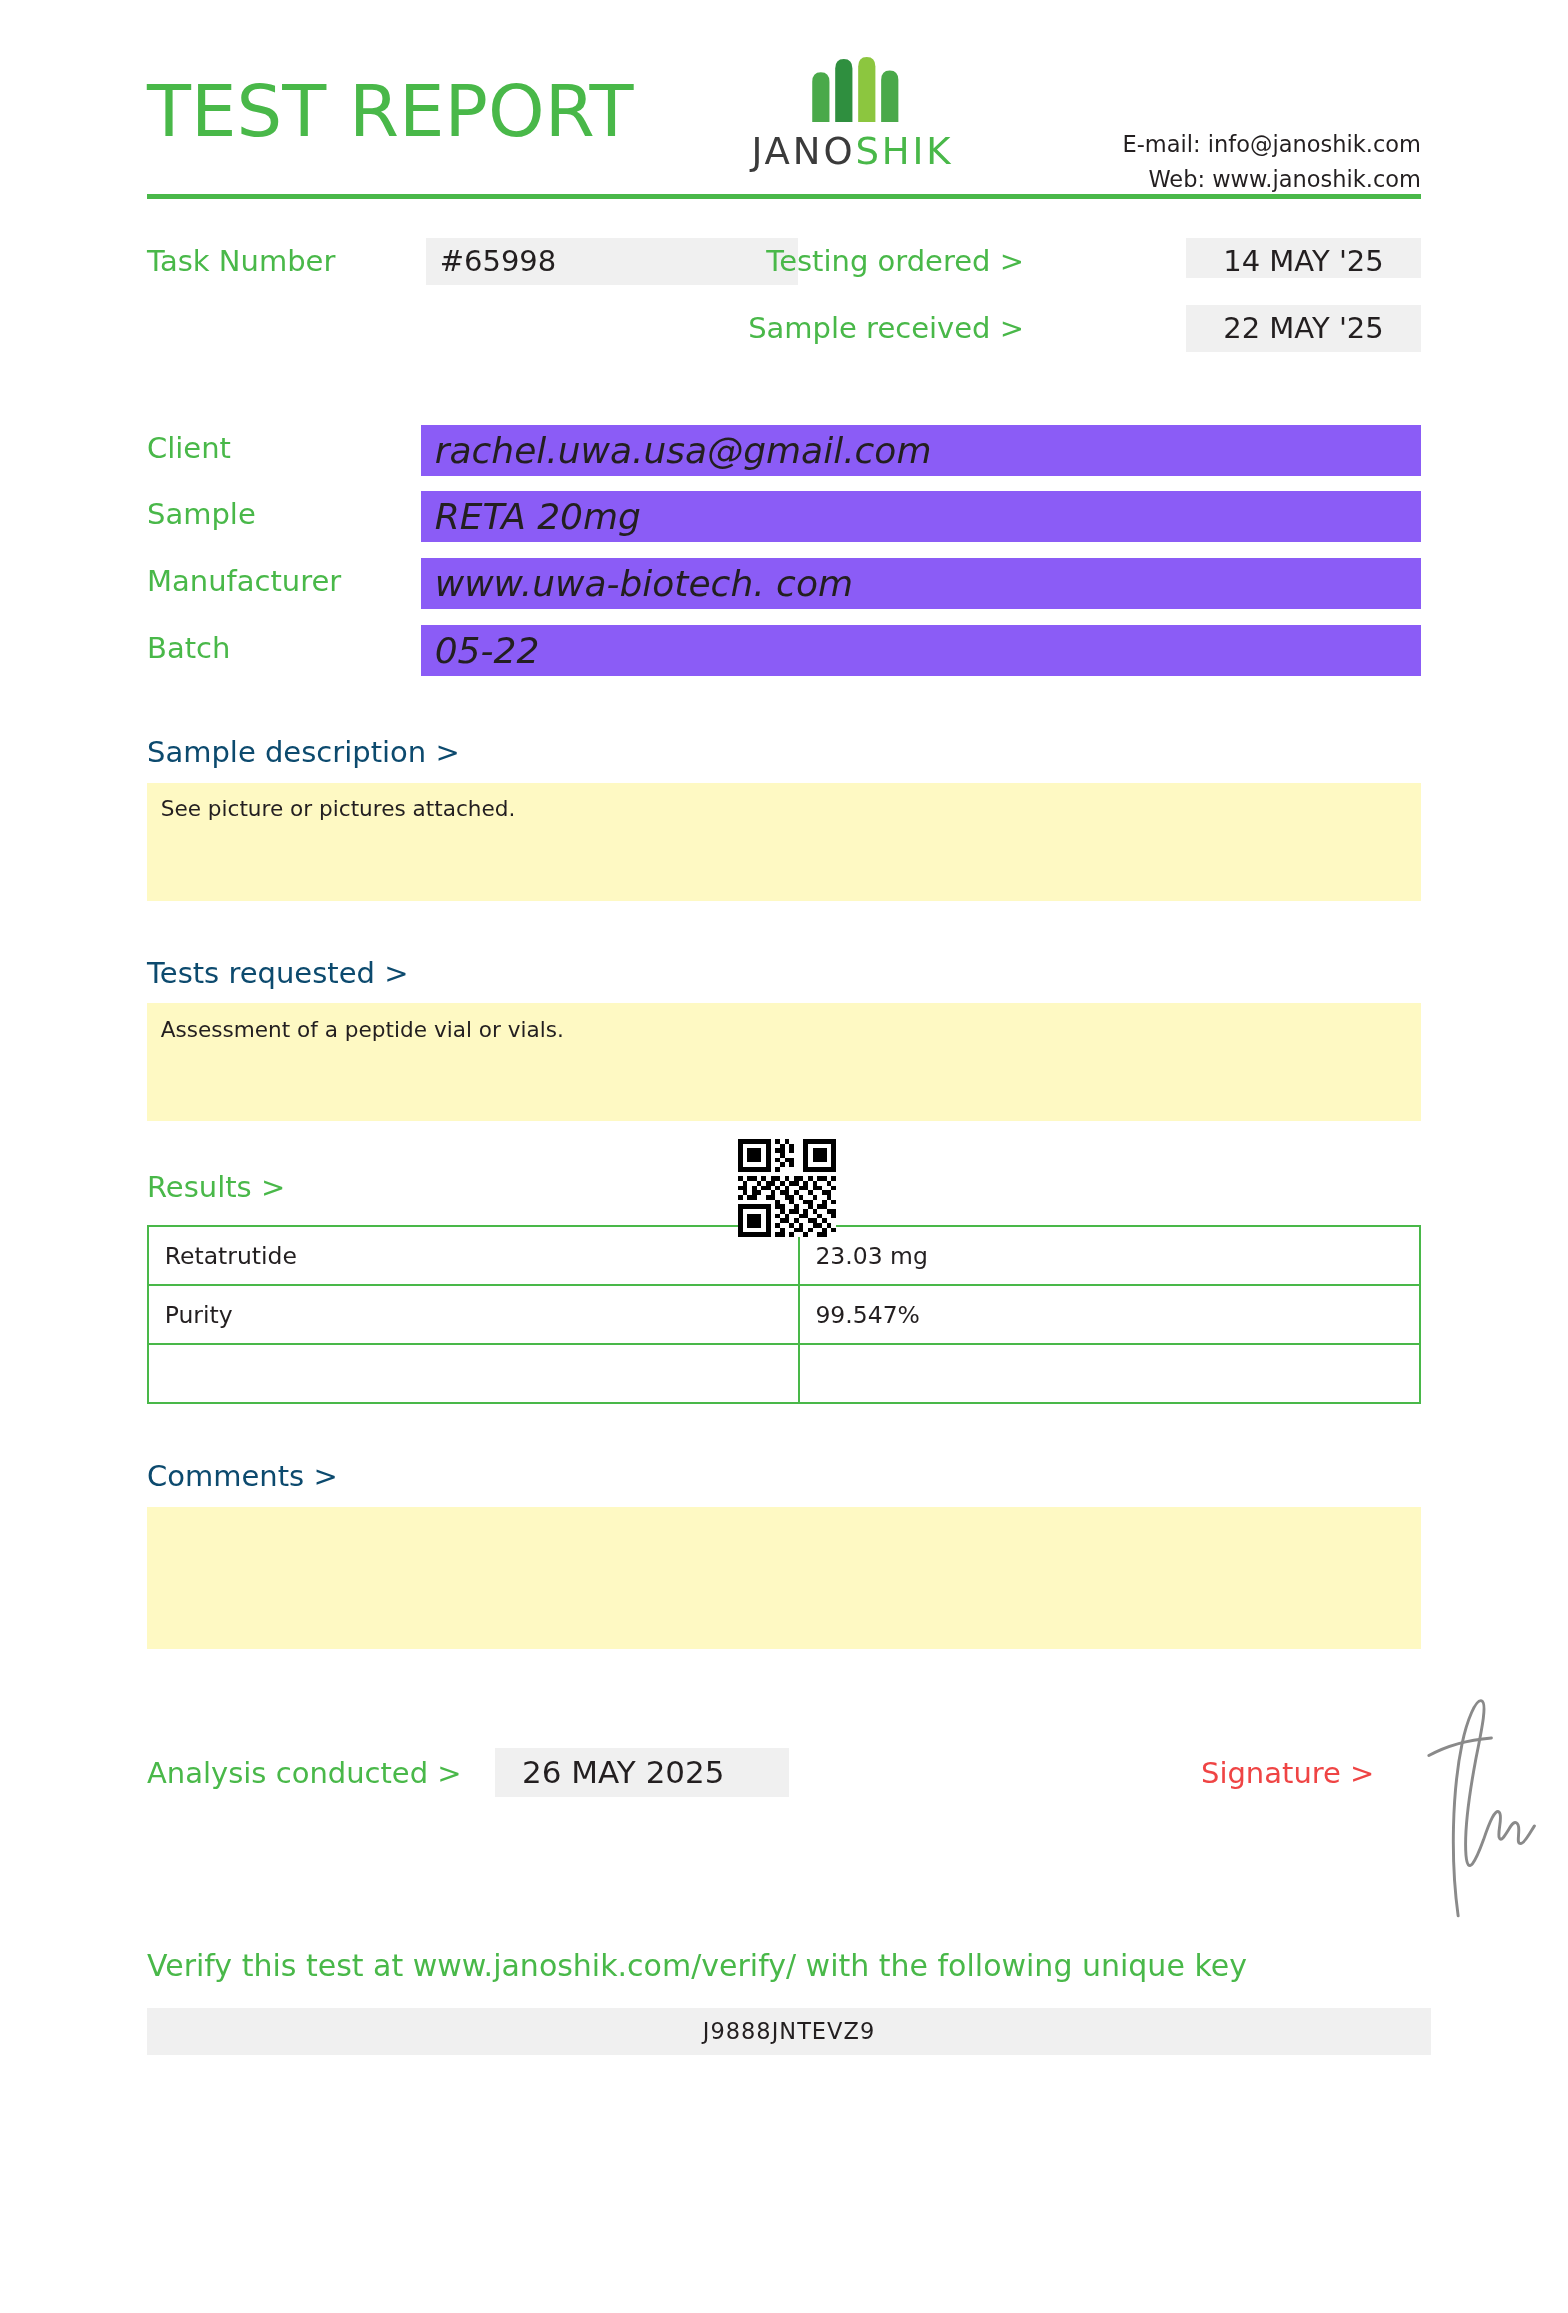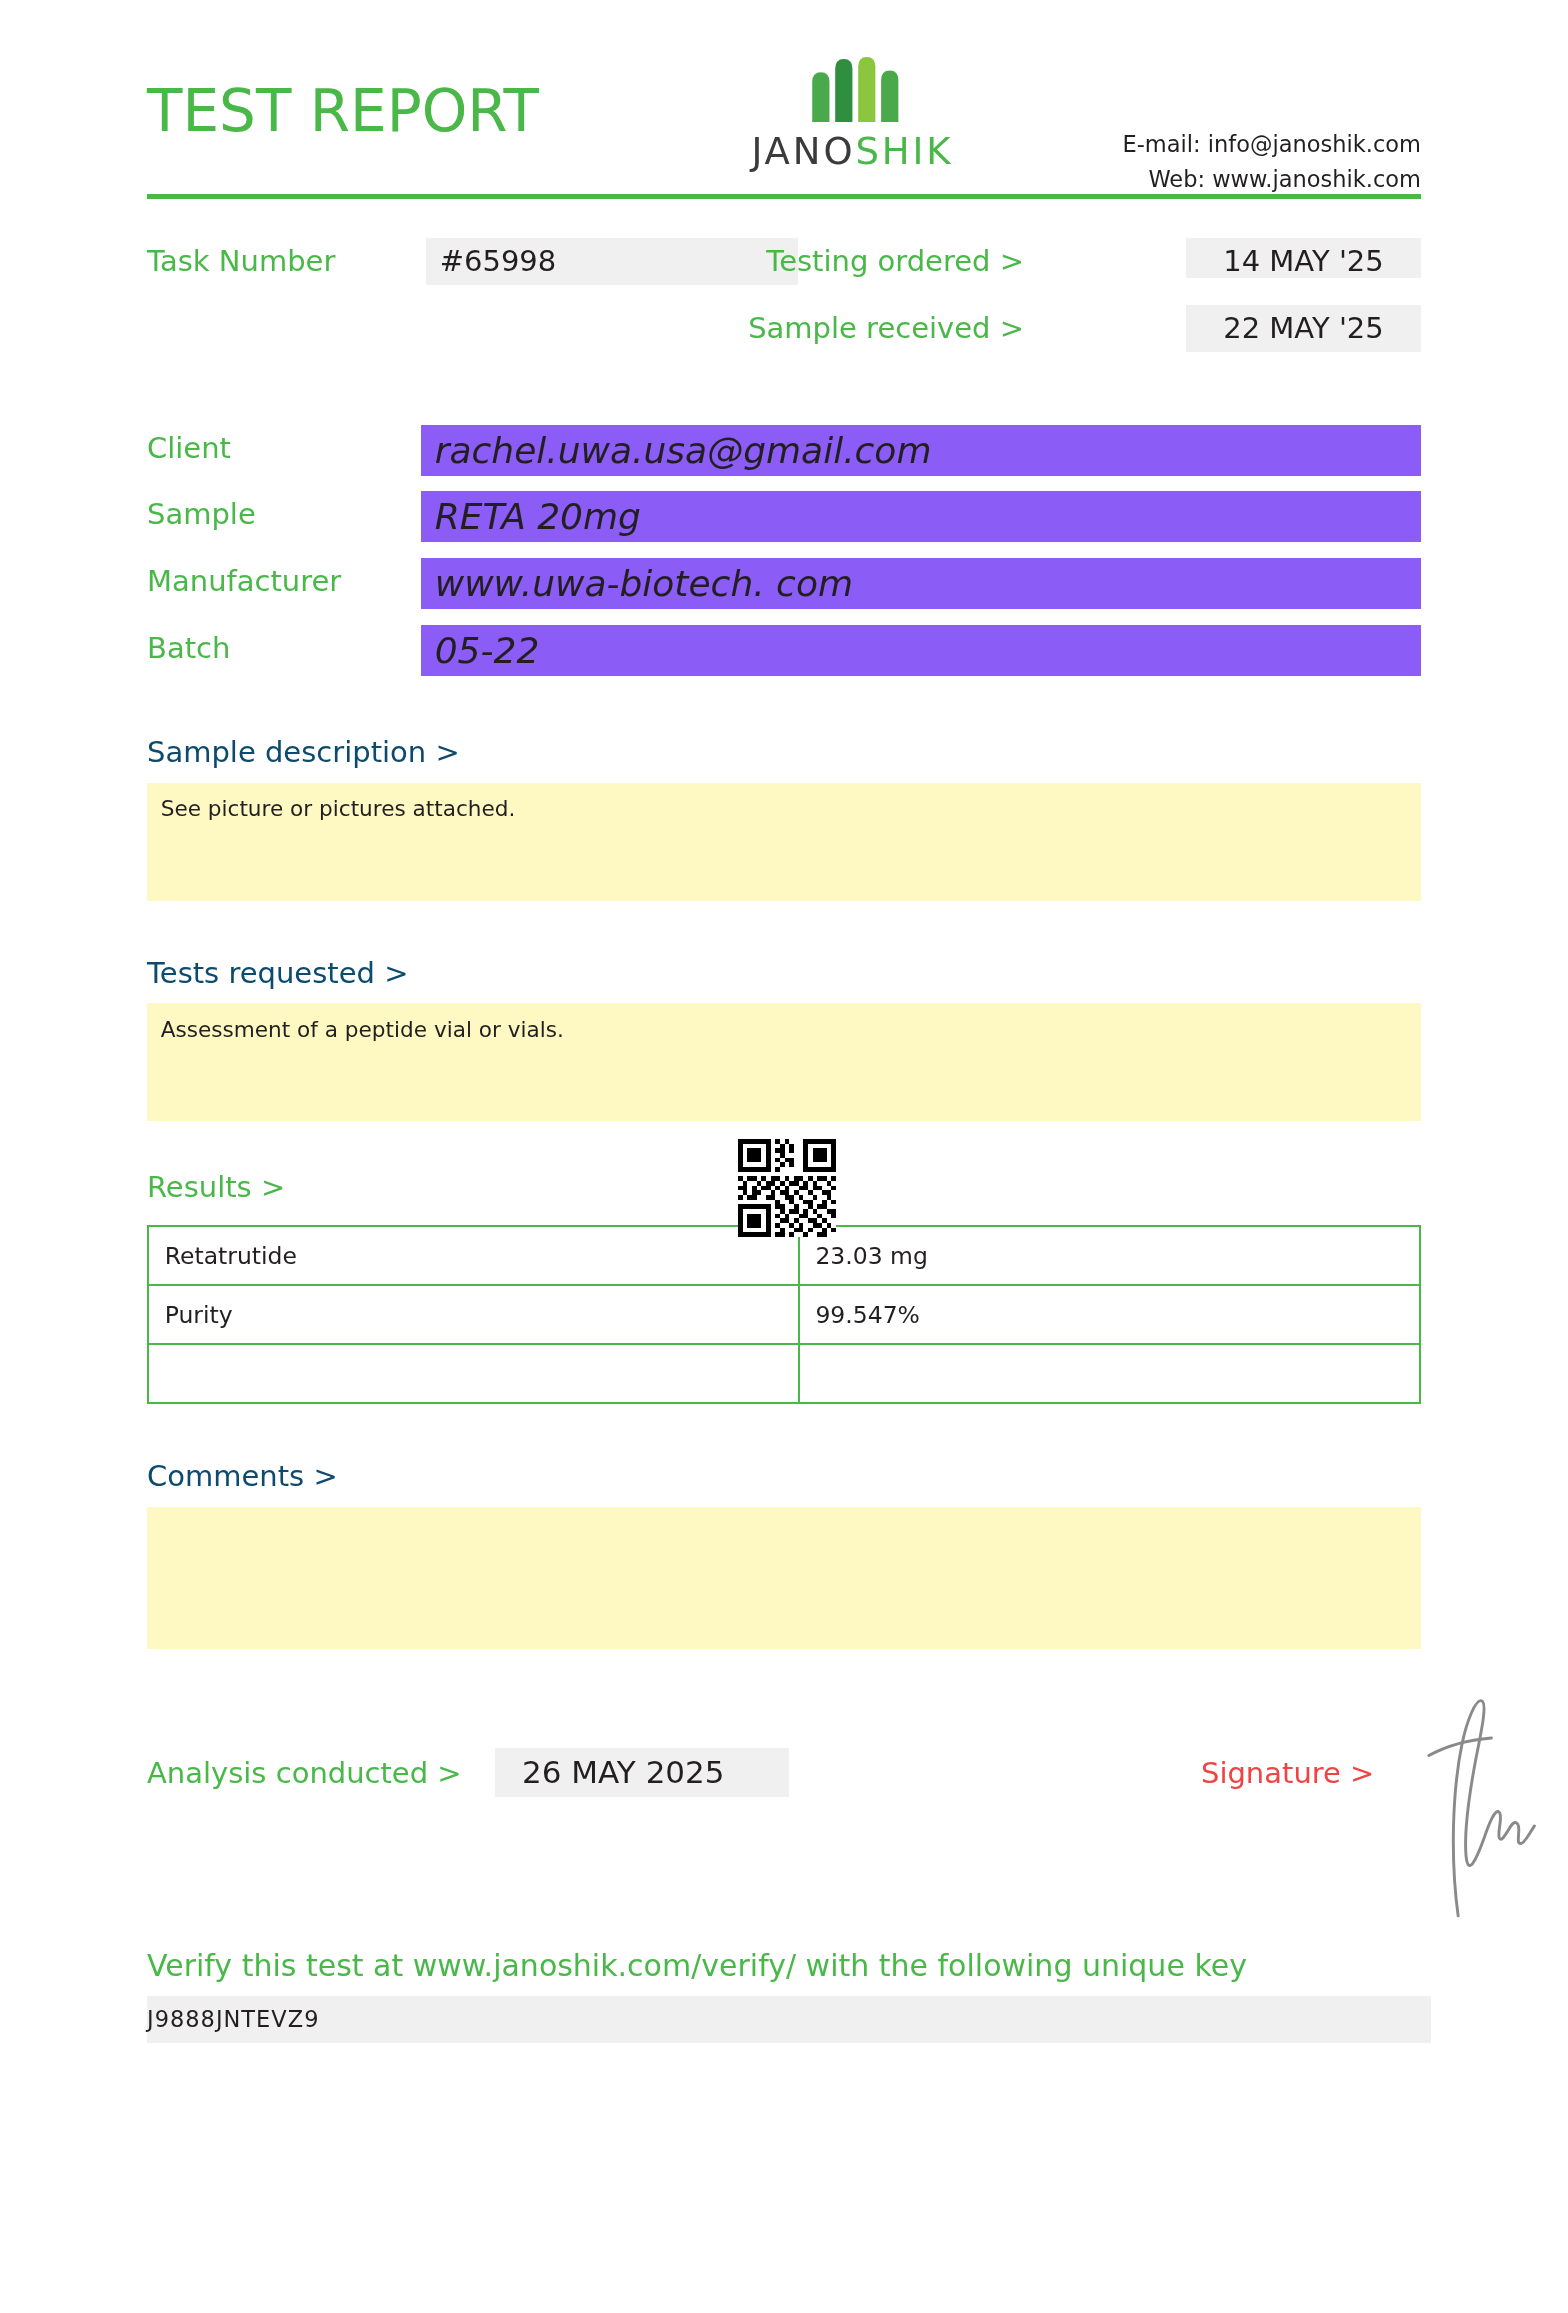--- a/index.html
+++ b/index.html
@@ -24,21 +24,21 @@
     padding: 0 147px;
   }
   
   .header {
     position: relative;
     height: 186px;
     display: flex;
     align-items: center;
   }
   .title {
-    font-size: 58px;
+    font-size: 72px;
     color: #49b849;
     letter-spacing: 0px;
     font-weight: 400;
     font-family: "DejaVu Sans", sans-serif;
     white-space: nowrap;
     margin-top: 35px;
   }
   .logo {
     position: absolute;
     left: 544px;
@@ -249,27 +249,28 @@
     left: 1274px;
     top: -59px;
   }
   .verify {
     margin-top: 9.8px;
     color: #49b849;
     font-size: 30px;
     text-align: left;
   }
   .key-box {
-    margin-top: 13px;
+    margin-top: 25px;
     margin-left: 0;
     width: 1284px;
     height: 47px;
     background: #f0f0f0;
     font-size: 22.5px;
     line-height: 47px;
+    text-align: center;
     letter-spacing: 1px;
   }
 </style>
 </head>
 <body>
 
 <div class="page">
 
   <div class="header">
     <div class="title">TEST REPORT</div>

